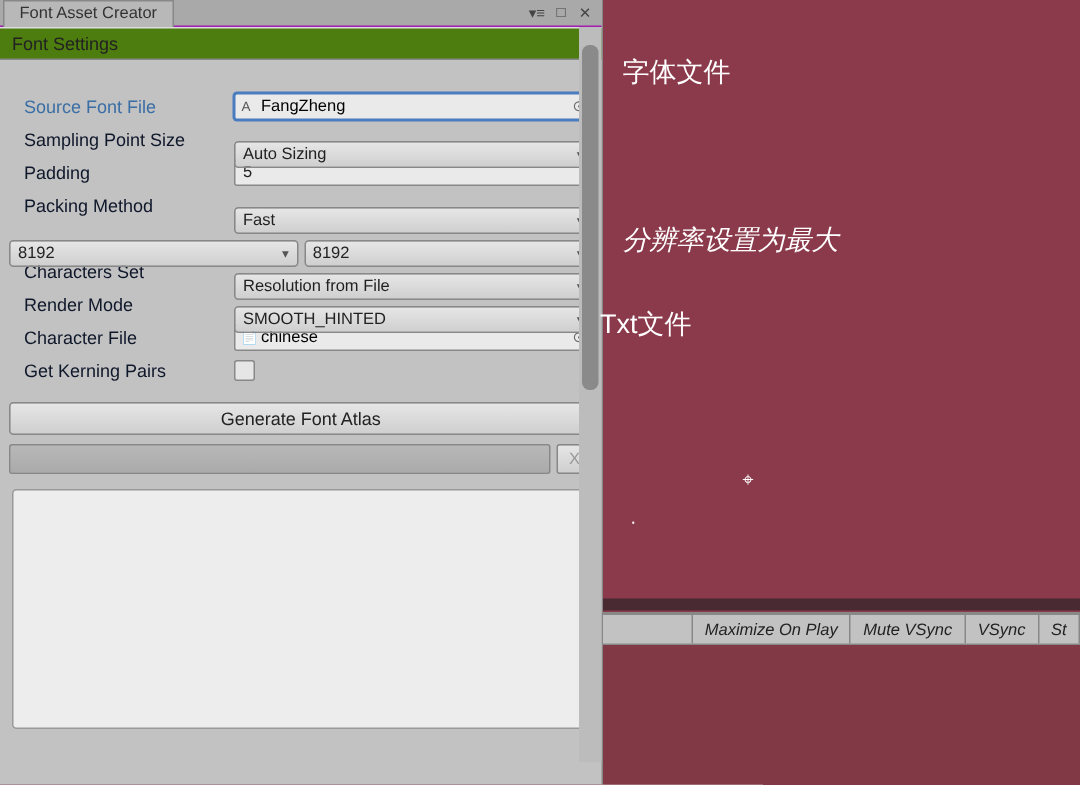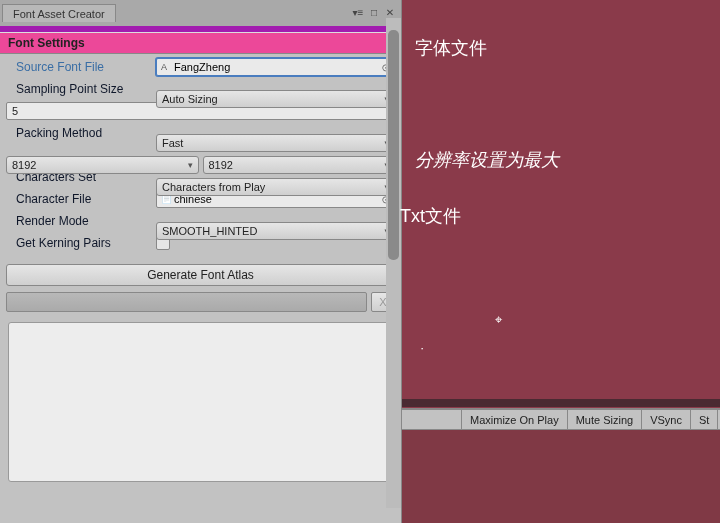--- a/index.html
+++ b/index.html
@@ -1,27 +1,27 @@
 <!DOCTYPE html>
 <html><head>
 <meta charset="utf-8">
 <style>
 * { box-sizing: border-box; margin: 0; padding: 0; font-family: Arial, "Microsoft YaHei", sans-serif; }
 body { width: 720px; height: 523px; background: #8a3a4a; position: relative; overflow: hidden; }
 
 .panel { position: absolute; left: 0; top: 0; width: 402px; height: 523px; background: #c2c2c2; border-right: 1px solid #888; }
 
-.tab-bar { height: 32px; background: #a9a9a9; border-bottom: 6px solid #a21caf; display: flex; align-items: center; }
+.tab-bar { height: 18px; background: #a9a9a9; border-bottom: 1px solid #a21caf; display: flex; align-items: center; }
 .tab { background: #b8b8b8; border: 1px solid #888; border-bottom: none; padding: 1px 10px; font-size: 11px; color: #333; margin-left: 2px; height: 18px; display: flex; align-items: center; }
 .window-btns { margin-left: auto; display: flex; gap: 2px; padding-right: 4px; }
 .winbtn { width: 14px; height: 12px; font-size: 10px; text-align: center; color: #444; }
 
-.section-header { background: #ec4899; border-top: 1px solid #ddd; border-bottom: 1px solid #888; padding: 3px 8px; font-size: 12px; font-weight: bold; color: #222; }
+.section-header { background: #4d7c0f; border-top: 1px solid #ddd; border-bottom: 1px solid #888; padding: 3px 8px; font-size: 12px; font-weight: normal; color: #222; }
 
-.form { padding: 2px 6px; }
+.form { padding: 20px 6px; }
 .row { display: flex; align-items: center; height: 22px; }
 .label { width: 150px; font-size: 12px; color: #0f172a; padding-left: 10px; }
 .label.highlight { color: #3a6ea5; }
 .control { flex: 1; display: flex; gap: 4px; }
 
 .objfield { flex: 1; height: 18px; background: #eaeaea; border: 1px solid #888; border-radius: 2px; font-size: 11px; padding: 0 4px; display: flex; align-items: center; gap: 3px; }
 .objfield.selected { border: 1px solid #4a7dbf; box-shadow: 0 0 0 1px #4a7dbf; }
 .objfield .icon { width: 10px; font-size: 9px; color: #555; }
 .objfield .picker { margin-left: auto; font-size: 10px; color: #666; }
 
@@ -39,21 +39,21 @@
 .xbtn { width: 24px; height: 20px; background: linear-gradient(#e6e6e6,#cfcfcf); border: 1px solid #888; border-radius: 2px; font-size: 11px; color: #999; }
 
 .output-box { margin: 6px 2px; height: 160px; background: #ededed; border: 1px solid #999; border-radius: 3px; }
 
 .scrollbar { position: absolute; right: 0; top: 18px; width: 15px; height: 490px; background: #bcbcbc; }
 .scrollthumb { position: absolute; top: 12px; left: 2px; width: 11px; height: 230px; background: #8a8a8a; border-radius: 5px; }
 
 .annot { position: absolute; color: #fff; font-size: 18px; }
 
 .bottom-strip { position: absolute; left: 402px; right: 0; top: 408px; height: 22px; background: #c2c2c2; border-top: 2px solid #888; border-bottom: 1px solid #888; display: flex; align-items: center; gap: 0; }
-.strip-seg { border-right: 1px solid #888; font-size: 11px; padding: 0 8px; height: 100%; display: flex; align-items: center; color: #222; white-space: nowrap; }
+.strip-seg { border-right: 1px solid #888; font-size: 11px; padding: 0 8px; height: 100%; display: flex; align-items: center; color: #222; white-space: nowrap; font-style: italic; }
 .strip-lead { width: 60px; border-right: 1px solid #888; height: 100%; }
 
 .bottom-dark { position: absolute; left: 402px; right: 0; top: 430px; bottom: 0; background: #803945; }
 .darkbar { position: absolute; left: 402px; right: 0; top: 399px; height: 8px; background: #4a2a32; }
 .cursor { position: absolute; color: #fff; font-size: 13px; }
 </style>
 </head>
 <body>
 
 <div class="panel">
@@ -83,20 +83,21 @@
     </div>
 
     <div class="row">
       <div class="label">Sampling Point Size</div>
       <div class="control">
         <div class="dropdown">Auto Sizing</div>
       </div>
     </div>
 
     <div class="row">
+      <div class="label">Padding</div>
       <div class="control">
         <input class="textfield" value="5" style="">
       </div>
     </div>
 
     <div class="row">
       <div class="label">Packing Method</div>
       <div class="control">
         <div class="dropdown">Fast</div>
       </div>
@@ -105,39 +106,39 @@
     <div class="row">
       <div class="control">
         <div class="dropdown dropdown-half">8192</div>
         <div class="dropdown dropdown-half">8192</div>
       </div>
     </div>
 
     <div class="row">
       <div class="label">Characters Set</div>
       <div class="control">
-        <div class="dropdown">Characters from Play</div>
+        <div class="dropdown">Resolution from File</div>
+      </div>
+    </div>
+
+    <div class="row">
+      <div class="label">Render Mode</div>
+      <div class="control">
+        <div class="dropdown">SMOOTH_HINTED</div>
       </div>
     </div>
 
     <div class="row">
       <div class="label">Character File</div>
       <div class="control">
         <div class="objfield">
           <span class="icon">📄</span>
           <span>chinese</span>
           <span class="picker">⊙</span>
         </div>
-      </div>
-    </div>
-
-    <div class="row">
-      <div class="label">Render Mode</div>
-      <div class="control">
-        <div class="dropdown">SMOOTH_HINTED</div>
       </div>
     </div>
 
     <div class="row">
       <div class="label">Get Kerning Pairs</div>
       <div class="control">
         <div class="checkbox"></div>
       </div>
     </div>
 
@@ -161,18 +162,18 @@
 <div class="annot" style="left:400px; top:204px;">Txt文件</div>
 
 <div class="cursor" style="left:495px; top:312px;">⌖</div>
 <div class="cursor" style="left:420px; top:340px;">·</div>
 
 <div class="darkbar"></div>
 
 <div class="bottom-strip">
   <div class="strip-lead"></div>
   <div class="strip-seg">Maximize On Play</div>
-  <div class="strip-seg">Mute Sizing</div>
+  <div class="strip-seg">Mute VSync</div>
   <div class="strip-seg">VSync</div>
   <div class="strip-seg">St</div>
 </div>
 
 <div class="bottom-dark"></div>
 
 </body></html>

